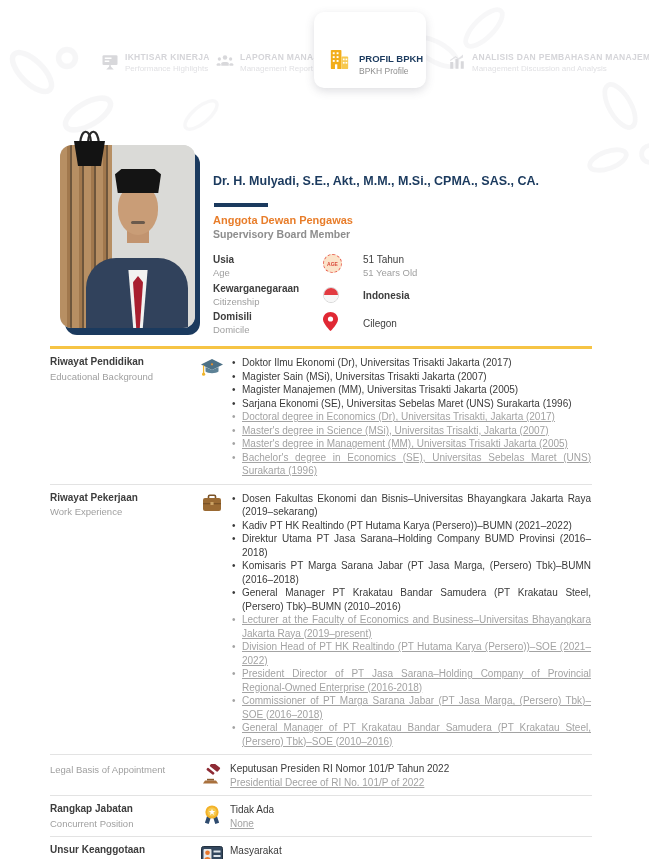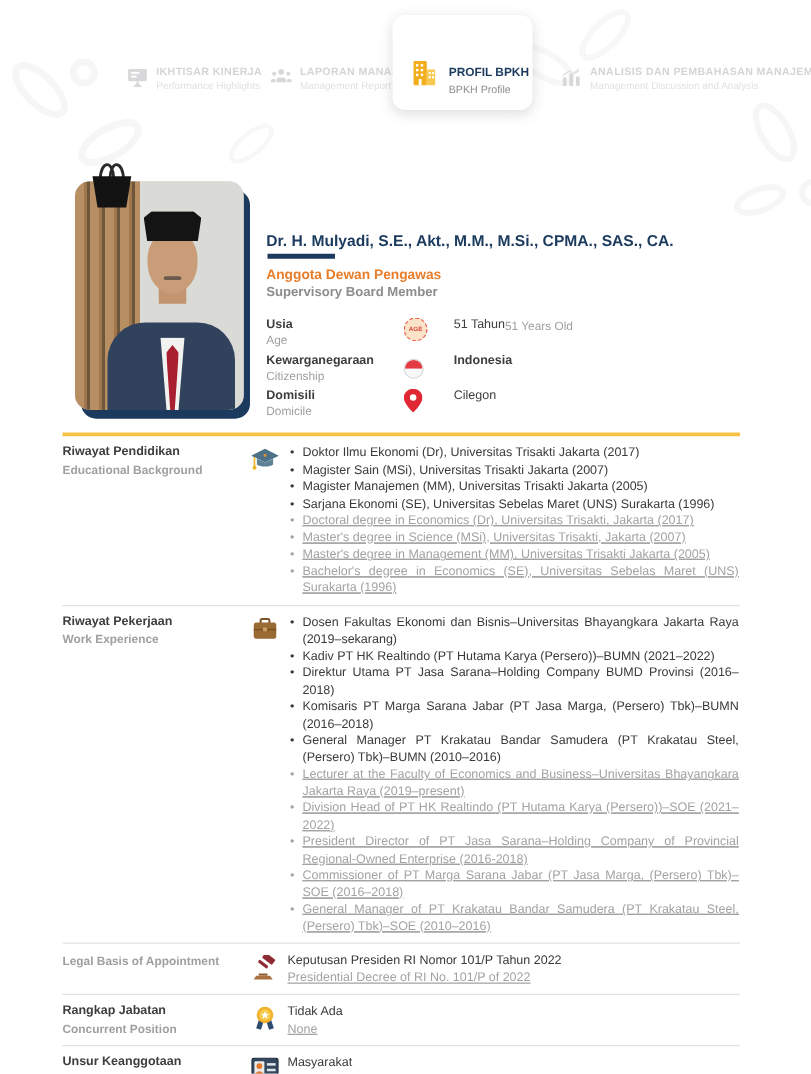--- a/index.html
+++ b/index.html
@@ -29,42 +29,42 @@
          clip-path:polygon(10% 0,90% 0,70% 100%,30% 100%);}
   .tie{position:absolute;left:73px;bottom:0px;width:10px;height:52px;background:#a81f2f;
        clip-path:polygon(50% 0,100% 12%,68% 100%,32% 100%,0 12%);}
   .neck{position:absolute;left:67px;top:82px;width:22px;height:16px;background:#c2946f;}
   .head{position:absolute;left:58px;top:40px;width:40px;height:50px;background:#c99d77;border-radius:46% 46% 52% 52%;}
   .mustache{position:absolute;left:71px;top:76px;width:14px;height:3px;background:#6b5a4c;border-radius:2px;}
   .cap{position:absolute;left:55px;top:24px;width:46px;height:24px;background:#141414;
        clip-path:polygon(6% 100%,0 22%,14% 0,86% 0,100% 22%,94% 100%);}
   .clip{position:absolute;left:68px;top:122px;z-index:5;}
   
-  .name{position:absolute;left:213px;top:186px;width:420px;font-size:12.5px;font-weight:700;color:#1b3a5e;}
+  .name{position:absolute;left:213px;top:174px;width:420px;font-size:12.5px;font-weight:700;color:#1b3a5e;}
   .name-bar{position:absolute;left:214px;top:203px;width:54px;height:4px;background:#1b3a5e;}
   .pos-id{position:absolute;left:213px;top:214px;font-size:11px;font-weight:700;color:#e87d2a;}
   .pos-en{position:absolute;left:213px;top:228px;font-size:10.5px;font-weight:600;color:#8d8d8d;}
   .fact{position:absolute;left:213px;width:400px;display:flex;}
   .fact-label{width:108px;}
   .f-id{font-size:10px;font-weight:700;color:#3d3d3d;}
   .f-en{font-size:9.5px;color:#9f9f9f;margin-top:2px;}
   .fact-icon{width:22px;margin-left:2px;display:flex;align-items:flex-start;}
-  .fact-val{margin-left:18px;display:flex;justify-content:center;}
+  .fact-val{margin-left:18px;display:flex;flex-direction:column;justify-content:center;}
   .age-badge{width:17px;height:17px;border:1.6px dashed #e8604f;border-radius:50%;background:#fbe3c9;
              display:flex;align-items:center;justify-content:center;font-size:5px;font-weight:700;color:#d94a3a;}
   .flag{width:16px;height:16px;border-radius:50%;overflow:hidden;border:1px solid #d8d8d8;box-sizing:border-box;}
   .flag .red{height:50%;background:#e23b41;}
   .flag .white{height:50%;background:#f7f7f7;}
   
   .sections{position:absolute;left:50px;top:346px;width:542px;border-top:3px solid #f6c445;border-bottom:3px solid #f6c445;}
   .sec-row{display:flex;padding:7px 0 6px 0;border-bottom:1px solid #e3e3e3;}
   .sec-row:last-child{border-bottom:none;}
   .sec-label{width:132px;text-align:left;padding-right:12px;flex:0 0 auto;box-sizing:content-box;}
   .s-id{font-size:10px;font-weight:700;color:#3d3d3d;line-height:12.5px;}
-  .s-en{font-size:9.5px;color:#9f9f9f;line-height:12px;margin-top:2px;font-weight:bold;}
+  .s-en{font-size:9.5px;color:#9f9f9f;line-height:12px;margin-top:2px;}
   .sec-icon{width:36px;flex:0 0 auto;display:flex;justify-content:center;padding-top:2px;}
   .sec-content{flex:1;font-size:10px;line-height:13.5px;text-align:justify;padding-right:1px;}
   .list{margin:0;padding:0;list-style:none;}
   .list li{position:relative;padding-left:12px;}
   .list li::before{content:"\2022";position:absolute;left:2px;}
   .dark, .dark li{color:#3a3a3a;}
   .gray, .gray li{color:#a3a3a3;text-decoration:underline;}
   .val{margin:0;}
 </style>
 </head>

